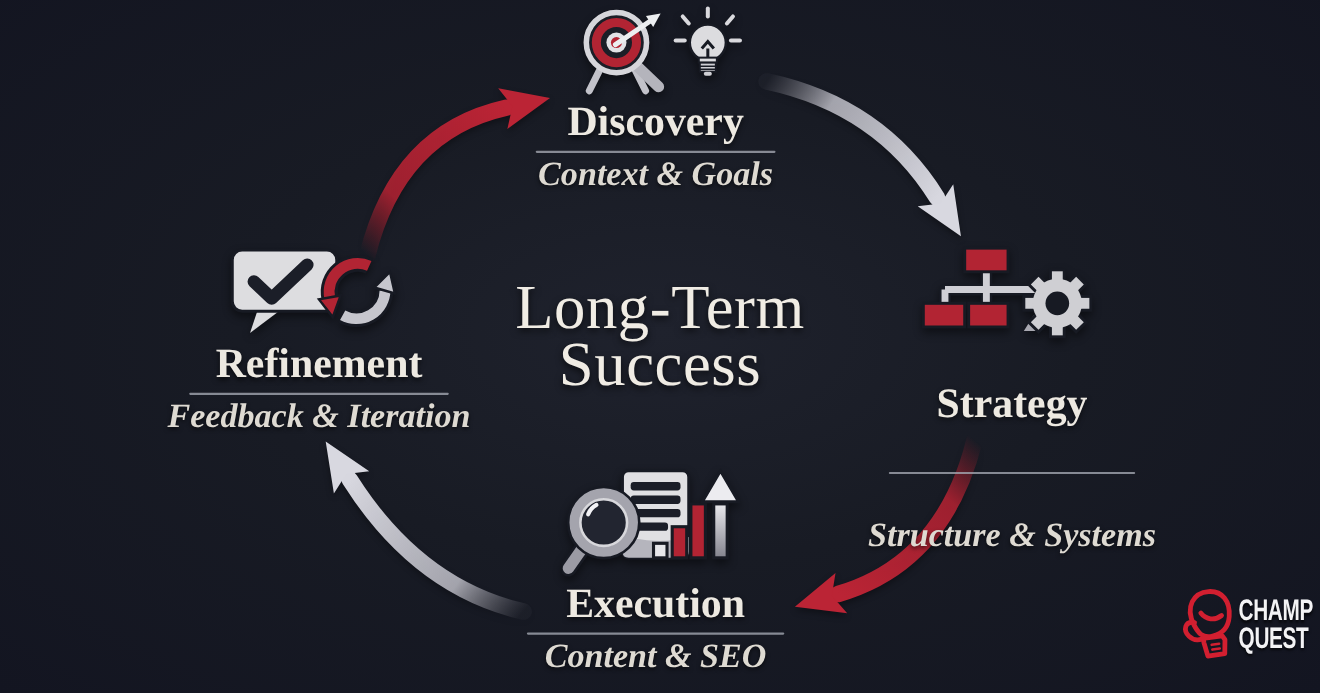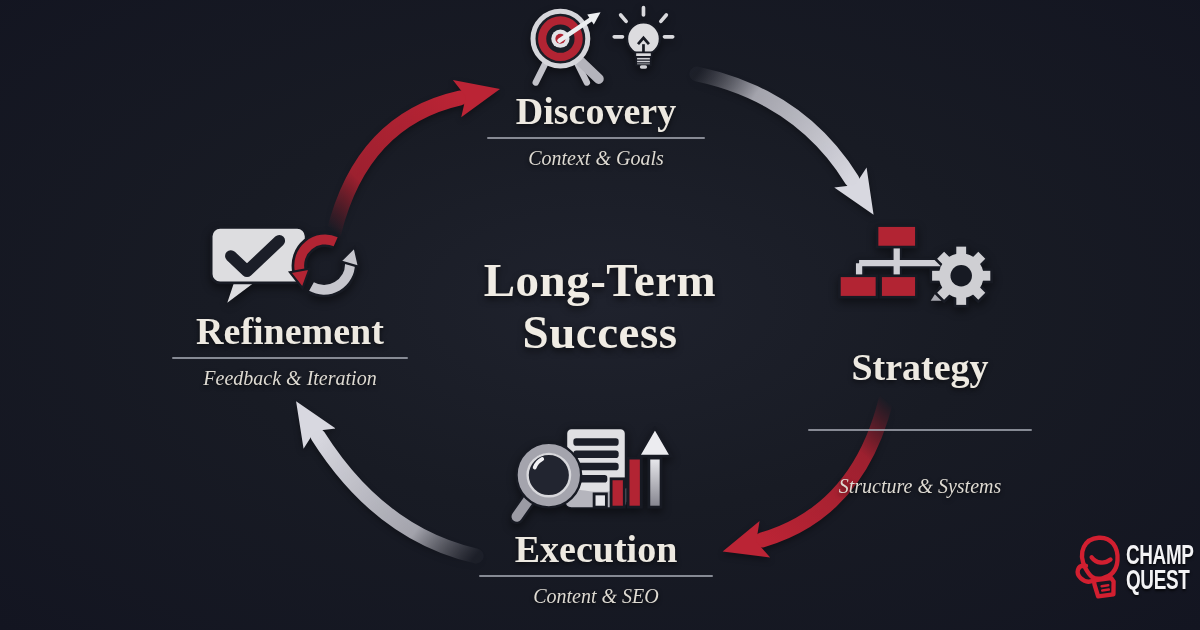--- a/index.html
+++ b/index.html
@@ -11,34 +11,34 @@
   .arrows-layer{position:absolute;left:0;top:0;filter:drop-shadow(0 3px 3px rgba(0,0,0,.35));}
   .stage{position:absolute;display:flex;flex-direction:column;align-items:center;width:280px;}
   .stage .icon-wrap{display:flex;align-items:flex-end;justify-content:center;
     filter:drop-shadow(0 4px 4px rgba(0,0,0,.45));}
   .stage-title{
     font-weight:700;font-size:38px;line-height:38px;color:#ede9e1;
     text-shadow:0 2px 5px rgba(0,0,0,.6);margin-top:4px;white-space:nowrap;
   }
   .stage-rule{height:2px;background:#a3a6b0;opacity:.8;margin:7px 0 5px 0;border-radius:1px;}
   .stage-sub{
-    font-style:italic;font-weight:400;font-size:20px;line-height:28px;color:#dedad2;
+    font-style:italic;font-weight:700;font-size:31px;line-height:28px;color:#dedad2;
     text-shadow:0 2px 4px rgba(0,0,0,.6);white-space:nowrap;
   }
   #stage-discovery{left:456px;top:4px;}
   #stage-strategy{left:780px;top:222px;gap:36px;}
   #stage-execution{left:456px;top:426px;}
   #stage-refinement{left:150px;top:222px;}
   #stage-discovery .stage-rule{width:218px;}
   #stage-strategy .stage-rule{width:224px;}
   #stage-execution .stage-rule{width:234px;}
   #stage-refinement .stage-rule{width:236px;}
   .center-title{
     position:absolute;left:400px;top:254px;width:400px;text-align:center;
-    font-weight:700;font-size:47px;line-height:52px;color:#f0ece4;
+    font-weight:400;font-size:57px;line-height:52px;color:#f0ece4;
     text-shadow:0 3px 7px rgba(0,0,0,.65);letter-spacing:.5px;
   }
   .logo{position:absolute;left:1070px;top:529px;display:flex;align-items:center;}
   .logo-text{
     font-family:"Liberation Sans", sans-serif;font-weight:bold;font-size:27px;line-height:25px;
     color:#f3f3f5;transform:scaleX(0.70);transform-origin:left center;
     text-shadow:0 2px 3px rgba(0,0,0,.7);letter-spacing:-.5px;margin-left:-2px;
   }
 </style>
 </head>

